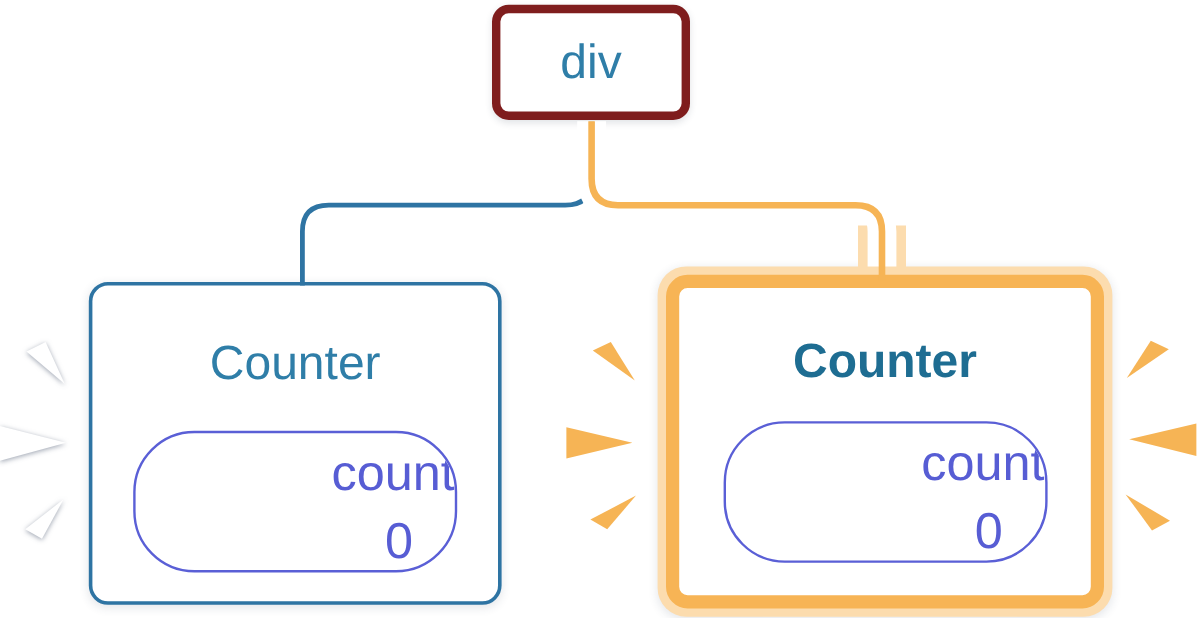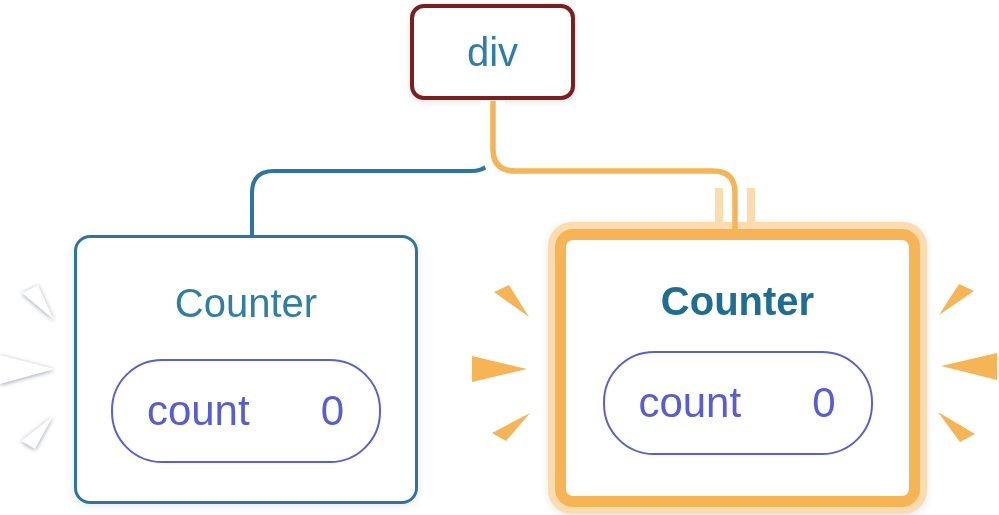--- a/index.html
+++ b/index.html
@@ -6,21 +6,21 @@
   *{box-sizing:border-box;}
   body{font-family:"Liberation Sans", sans-serif;}
 
   .stage{
     position:relative;width:999px;height:515px;background:#ffffff;overflow:hidden;
   }
 
   
   .root-node{
     position:absolute;left:410px;top:4px;width:165px;height:96px;
-    background:#ffffff;border:4px solid #7f1d1d;border-radius:14px;
+    background:#ffffff;border:7px solid #7f1d1d;border-radius:14px;
     display:flex;align-items:center;justify-content:center;
     box-shadow:0 2px 6px rgba(40,60,80,.14);
     z-index:1;
   }
   .root-node .label{font-size:40px;color:#2f7ea8;}
 
   
   .card-left{
     position:absolute;left:74px;top:235px;width:344px;height:269px;
     background:#ffffff;border:3.5px solid #2e74a3;border-radius:16px;
@@ -41,22 +41,22 @@
   .card-right{
     width:100%;height:100%;
     background:#ffffff;border:11px solid #f7b455;border-radius:18px;
     display:flex;flex-direction:column;align-items:center;
     padding-top:41px;
   }
   .card-right .card-title{color:#1e6d92;font-weight:700;margin-bottom:30px;}
 
   
   .pill{
-    width:270px;height:104px;border:2.5px solid #5a5fd6;border-radius:51px;
-    background:#ffffff;display:flex;align-items:center;overflow:hidden;
+    width:270px;height:118px;border:2.5px solid #5a5fd6;border-radius:51px;
+    background:#ffffff;display:flex;align-items:flex-end;overflow:hidden;flex-direction:column;
   }
   .pill .key-cell{
     flex:1;display:flex;align-items:center;justify-content:center;
     font-size:42px;color:#575dd4;
   }
   .pill .divider{width:2.5px;background:#5a5fd6;}
   .pill .val-cell{
     width:93px;display:flex;align-items:center;justify-content:center;
     font-size:42px;color:#575dd4;
   }

